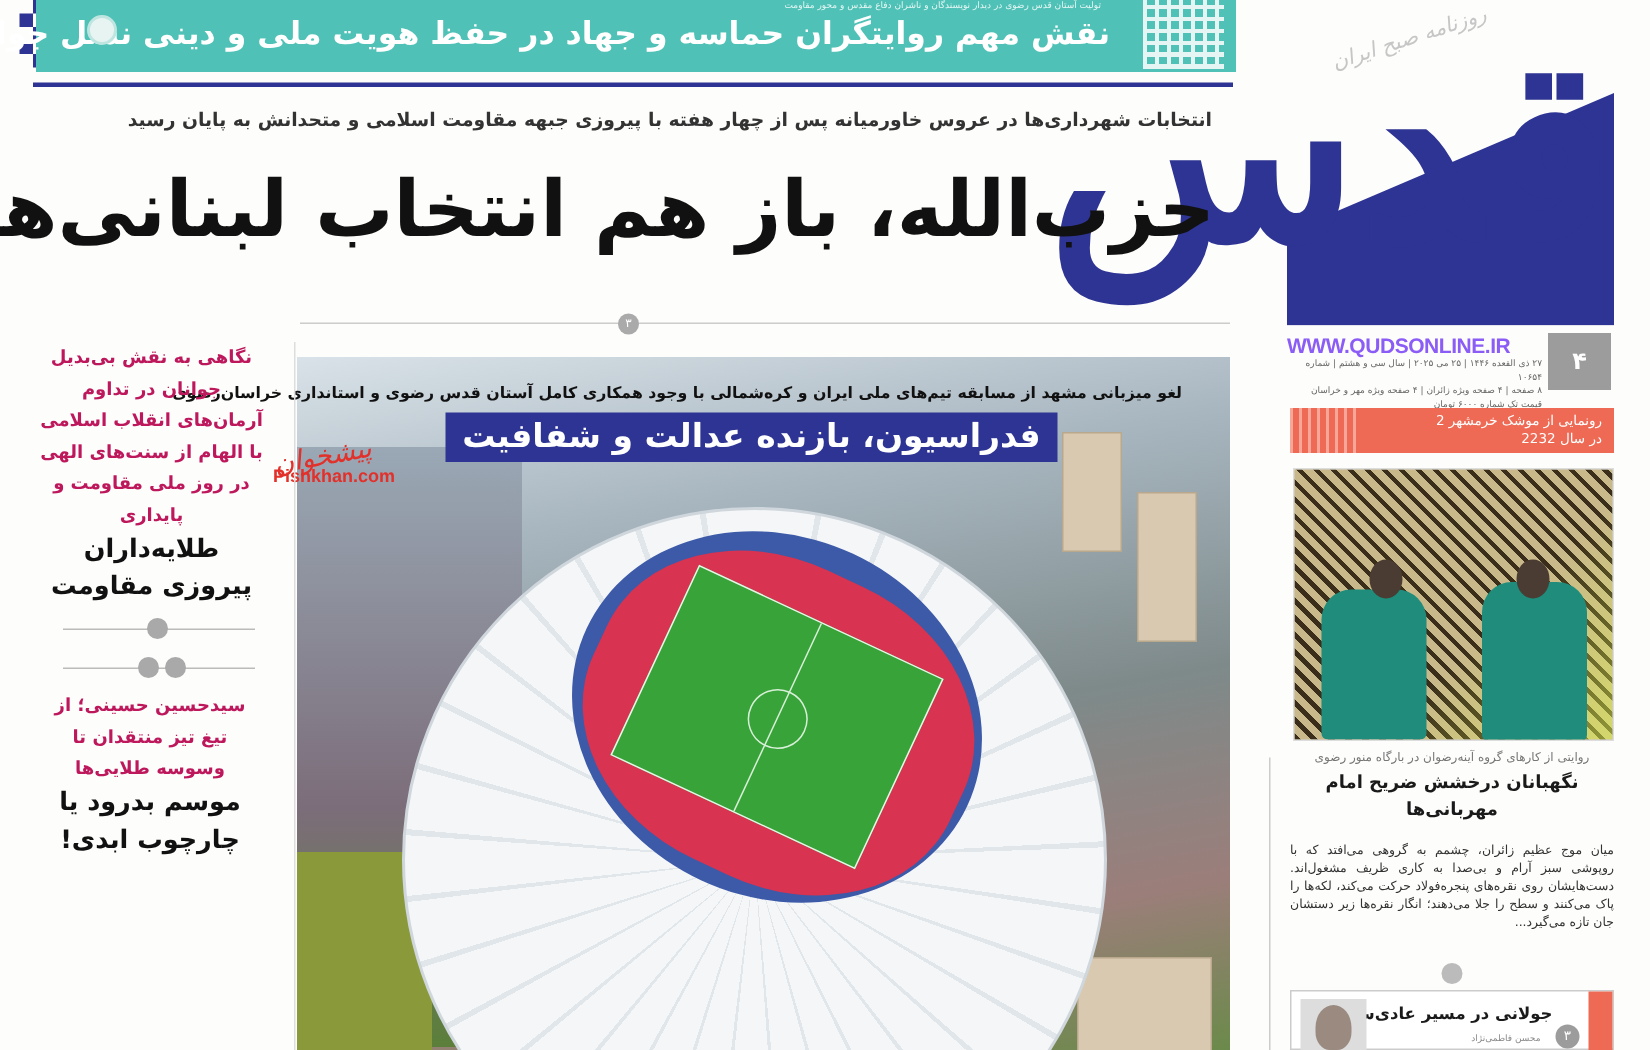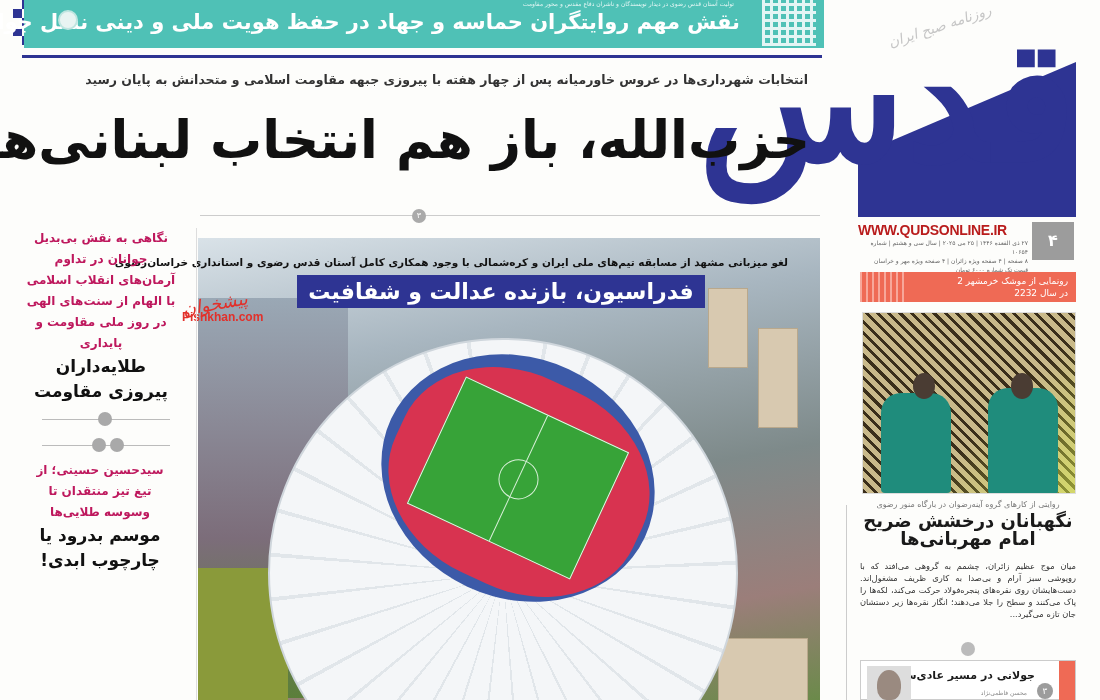--- a/index.html
+++ b/index.html
@@ -18,38 +18,38 @@
      opacity: .85; }
   .pixel-edge { position: absolute; left: 0; top: 0; width: 30px; height: 48px; }
   .pixel-edge span { position: absolute; width: 9px; height: 9px; background: #2e3493; }
   .banner-rule { position: absolute; left: 22px; top: 55px; width: 800px; height: 3px; background: #2e3493; }
 
   
   .masthead { position: absolute; left: 848px; top: 0; width: 230px; height: 222px; }
   .masthead-logo-block { position: absolute; left: 10px; top: 62px; width: 218px; height: 155px; background: #2e3493; clip-path: polygon(0 60%, 100% 0, 100% 100%, 0 100%); }
   .masthead-logo-text { position: absolute; left: 8px; top: 0; width: 220px; height: 215px; font-family: "DejaVu Serif", serif; font-size: 170px; font-weight: bold; color: #2e3493; line-height: 200px; text-align: center; }
   .masthead-subtitle { position: absolute; left: 38px; top: 18px; font-size: 14px; color: #c6c6c6; transform: rotate(-18deg); font-style: italic; }
-  .masthead-url { position: absolute; left: 858px; top: 222px; font-family: "Liberation Sans", sans-serif; font-weight: bold; font-size: 14px; color: #b91c1c; letter-spacing: -0.3px; direction: ltr; }
+  .masthead-url { position: absolute; left: 858px; top: 222px; font-family: "Liberation Sans", sans-serif; font-weight: bold; font-size: 14px; color: #8b5cf6; letter-spacing: -0.3px; direction: ltr; }
   .masthead-info { position: absolute; left: 858px; top: 238px; width: 170px; font-size: 6px; color: #666; text-align: right; line-height: 9px; }
   .issue-box { position: absolute; left: 1032px; top: 222px; width: 42px; height: 38px; background: #9c9c9c; color: #fff; text-align: center; }
   .issue-box .issue-num { font-size: 16px; font-weight: bold; line-height: 38px; }
 
   
   .promo-bar { position: absolute; left: 860px; top: 272px; width: 216px; height: 30px; background: #ef6a55; }
   .promo-stripes { position: absolute; left: 0; top: 0; width: 46px; height: 30px; background: repeating-linear-gradient(90deg, #f7a79a 0 2px, transparent 2px 6px); }
   .promo-text { position: absolute; right: 8px; top: 3px; font-size: 9px; color: #fff; line-height: 12px; text-align: right; }
   .side-photo { position: absolute; left: 862px; top: 312px; width: 214px; height: 182px; border: 1px solid #ddd;
      background:
        linear-gradient(135deg, transparent 60%, rgba(220,240,80,.55) 100%),
        repeating-linear-gradient(45deg, #3a2e1a 0 3px, #c9b98a 3px 8px),
        #b8aa80; overflow: hidden; }
   .worker { position: absolute; background: #1f8c7c; border-radius: 20px 20px 4px 4px; }
   .worker-head { position: absolute; background: #4a3c33; border-radius: 50%; }
   .side-caption { position: absolute; left: 860px; top: 500px; width: 216px; font-size: 8px; color: #777; text-align: center; }
-  .side-headline { position: absolute; left: 860px; top: 512px; width: 216px; font-size: 18px; font-weight: bold; color: #1a1a1a; text-align: center; line-height: 18px; }
+  .side-headline { position: absolute; left: 860px; top: 512px; width: 216px; font-size: 12px; font-weight: bold; color: #1a1a1a; text-align: center; line-height: 18px; }
   .side-body { position: absolute; left: 860px; top: 560px; width: 216px; font-size: 8.3px; color: #333; text-align: justify; line-height: 12px; }
   .side-bottom-icon { position: absolute; left: 961px; top: 642px; width: 14px; height: 14px; border-radius: 50%; background: #bbb; }
   .col-rule-right { position: absolute; left: 846px; top: 505px; width: 1px; height: 195px; background: #ccc; }
   .analysis-box { position: absolute; left: 860px; top: 660px; width: 216px; height: 40px; border: 1px solid #ccc; background: #fff; }
   .analysis-tag { position: absolute; right: 0; top: 0; width: 16px; height: 40px; background: #ef6a55; }
   .analysis-num { position: absolute; right: 22px; top: 22px; width: 16px; height: 16px; border-radius: 50%; background: #9c9c9c; color: #fff; font-size: 9px; text-align: center; line-height: 16px; }
   .analysis-title { position: absolute; right: 40px; top: 8px; font-size: 11px; font-weight: bold; }
   .analysis-author { position: absolute; right: 48px; top: 28px; font-size: 6px; color: #888; }
   .analysis-avatar { position: absolute; left: 6px; top: 5px; width: 44px; height: 35px; background: #ddd; overflow: hidden; }
   .analysis-avatar::after { content: ""; position: absolute; left: 10px; top: 4px; width: 24px; height: 30px; border-radius: 50% 50% 40% 40%; background: #9a8a80; }

